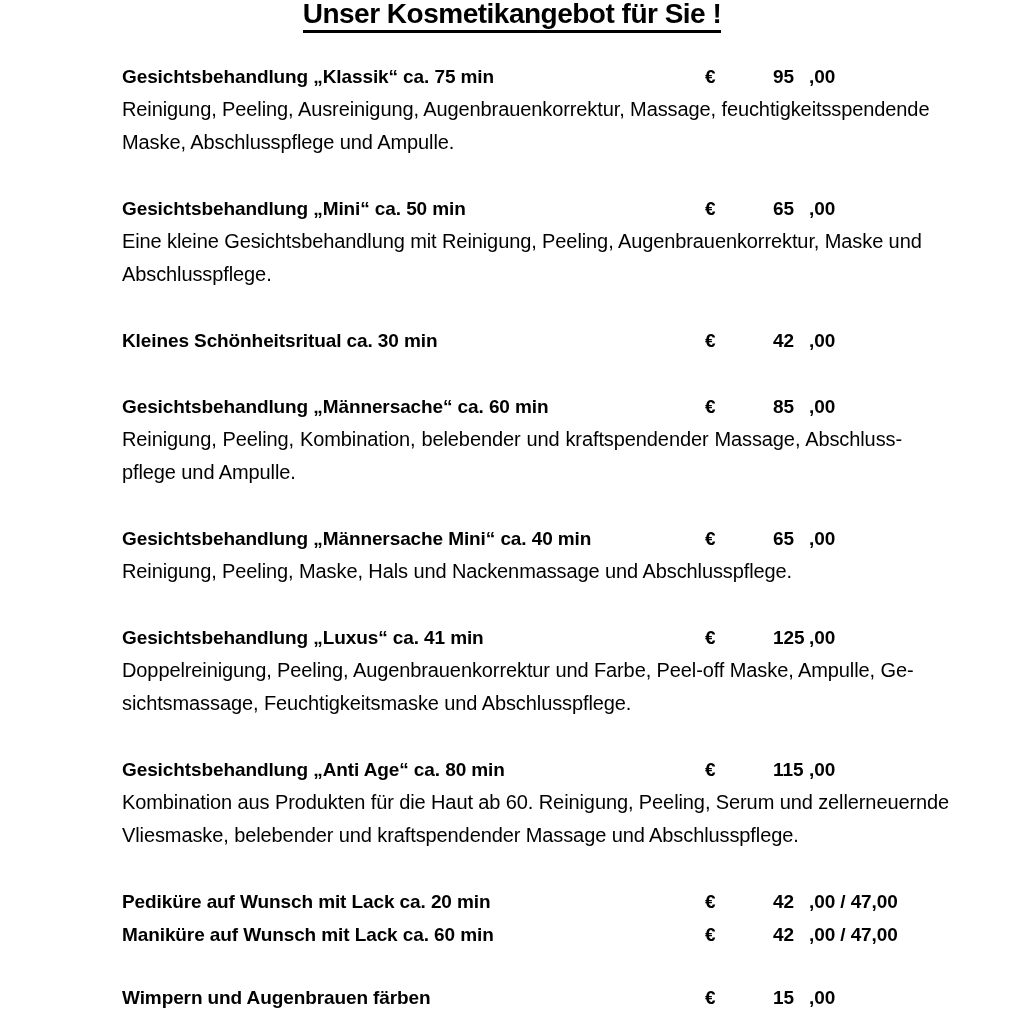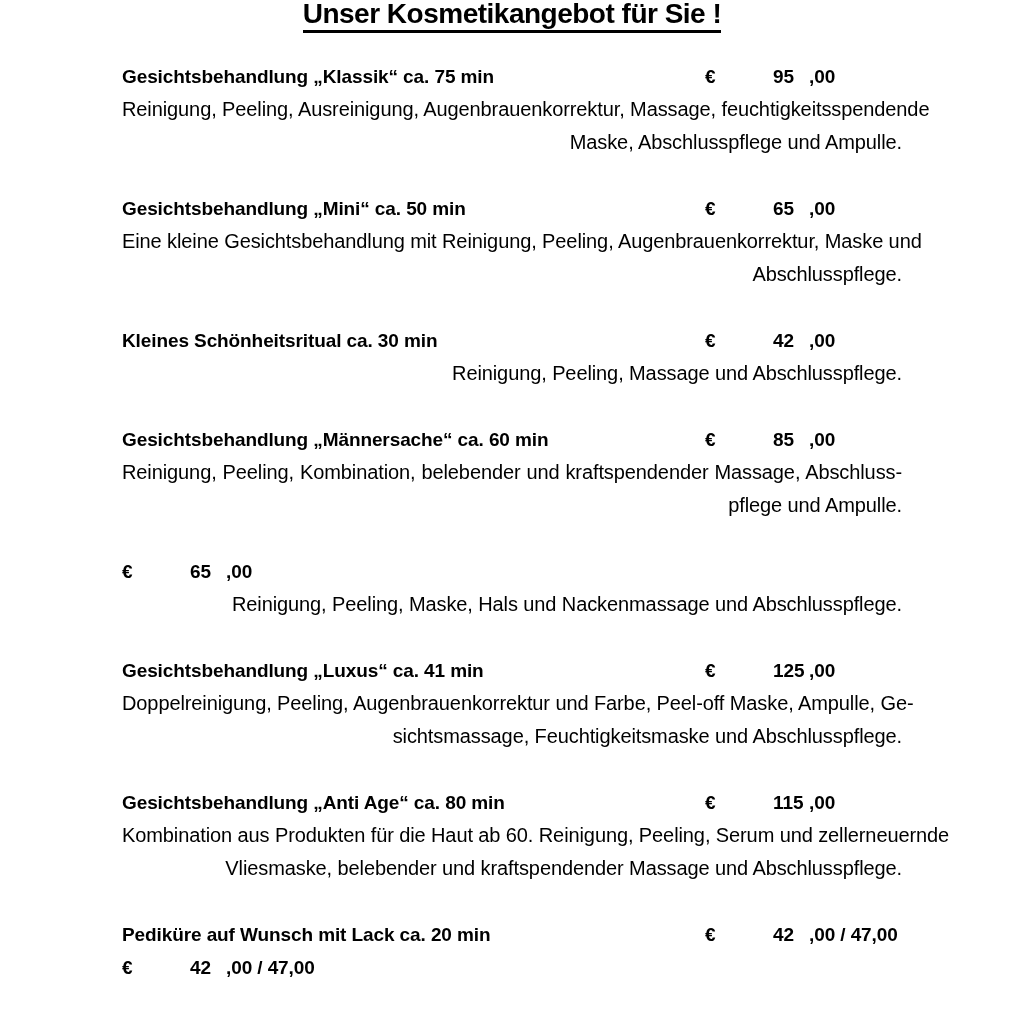--- a/index.html
+++ b/index.html
@@ -66,21 +66,21 @@
     line-height: 33px;
     letter-spacing: -0.1px;
     white-space: nowrap;
     overflow: visible;
   }
   .desc-line.jl {
     text-align: justify;
     text-align-last: justify;
   }
   .desc-line.last {
-    text-align: right;
+    text-align: left;
   }
 </style>
 </head>
 <body>
 
 <div class="page">
   <div class="title">
     <span class="u">Unser Kosmetikangebot für Sie !</span>
   </div>
   <div id="price-list">
@@ -101,33 +101,33 @@
         </div>
         <div class="desc-line jl">Eine kleine Gesichtsbehandlung mit Reinigung, Peeling, Augenbrauenkorrektur, Maske und</div>
         <div class="desc-line last">Abschlusspflege.</div>
       </div>
       <div class="item">
         <div class="name-row">
           <span class="nm">Kleines Schönheitsritual ca. 30 min</span>
           <span class="eur">€</span>
           <span class="price"><span class="int">42</span>,00</span>
         </div>
-        <div class="desc-line last">Reinigung, Peeling, Massage und Abschlusspflege.</div>
       </div>
       <div class="item">
         <div class="name-row">
           <span class="nm">Gesichtsbehandlung „Männersache“ ca. 60 min</span>
           <span class="eur">€</span>
           <span class="price"><span class="int">85</span>,00</span>
         </div>
         <div class="desc-line jl">Reinigung, Peeling, Kombination, belebender und kraftspendender Massage, Abschluss-</div>
         <div class="desc-line last">pflege und Ampulle.</div>
       </div>
       <div class="item">
         <div class="name-row">
+          <span class="nm">Gesichtsbehandlung „Männersache Mini“ ca. 40 min</span>
           <span class="eur">€</span>
           <span class="price"><span class="int">65</span>,00</span>
         </div>
         <div class="desc-line last">Reinigung, Peeling, Maske, Hals und Nackenmassage und Abschlusspflege.</div>
       </div>
       <div class="item">
         <div class="name-row">
           <span class="nm">Gesichtsbehandlung „Luxus“ ca. 41 min</span>
           <span class="eur">€</span>
           <span class="price"><span class="int">125</span>,00</span>
@@ -146,20 +146,21 @@
       </div>
       <div class="item tight">
         <div class="name-row">
           <span class="nm">Pediküre auf Wunsch mit Lack ca. 20 min</span>
           <span class="eur">€</span>
           <span class="price"><span class="int">42</span>,00 / 47,00</span>
         </div>
       </div>
       <div class="item last-block">
         <div class="name-row">
+          <span class="nm">Maniküre auf Wunsch mit Lack ca. 60 min</span>
           <span class="eur">€</span>
           <span class="price"><span class="int">42</span>,00 / 47,00</span>
         </div>
       </div>
       <div class="item">
         <div class="name-row">
           <span class="nm">Wimpern und Augenbrauen färben</span>
           <span class="eur">€</span>
           <span class="price"><span class="int">15</span>,00</span>
         </div>

